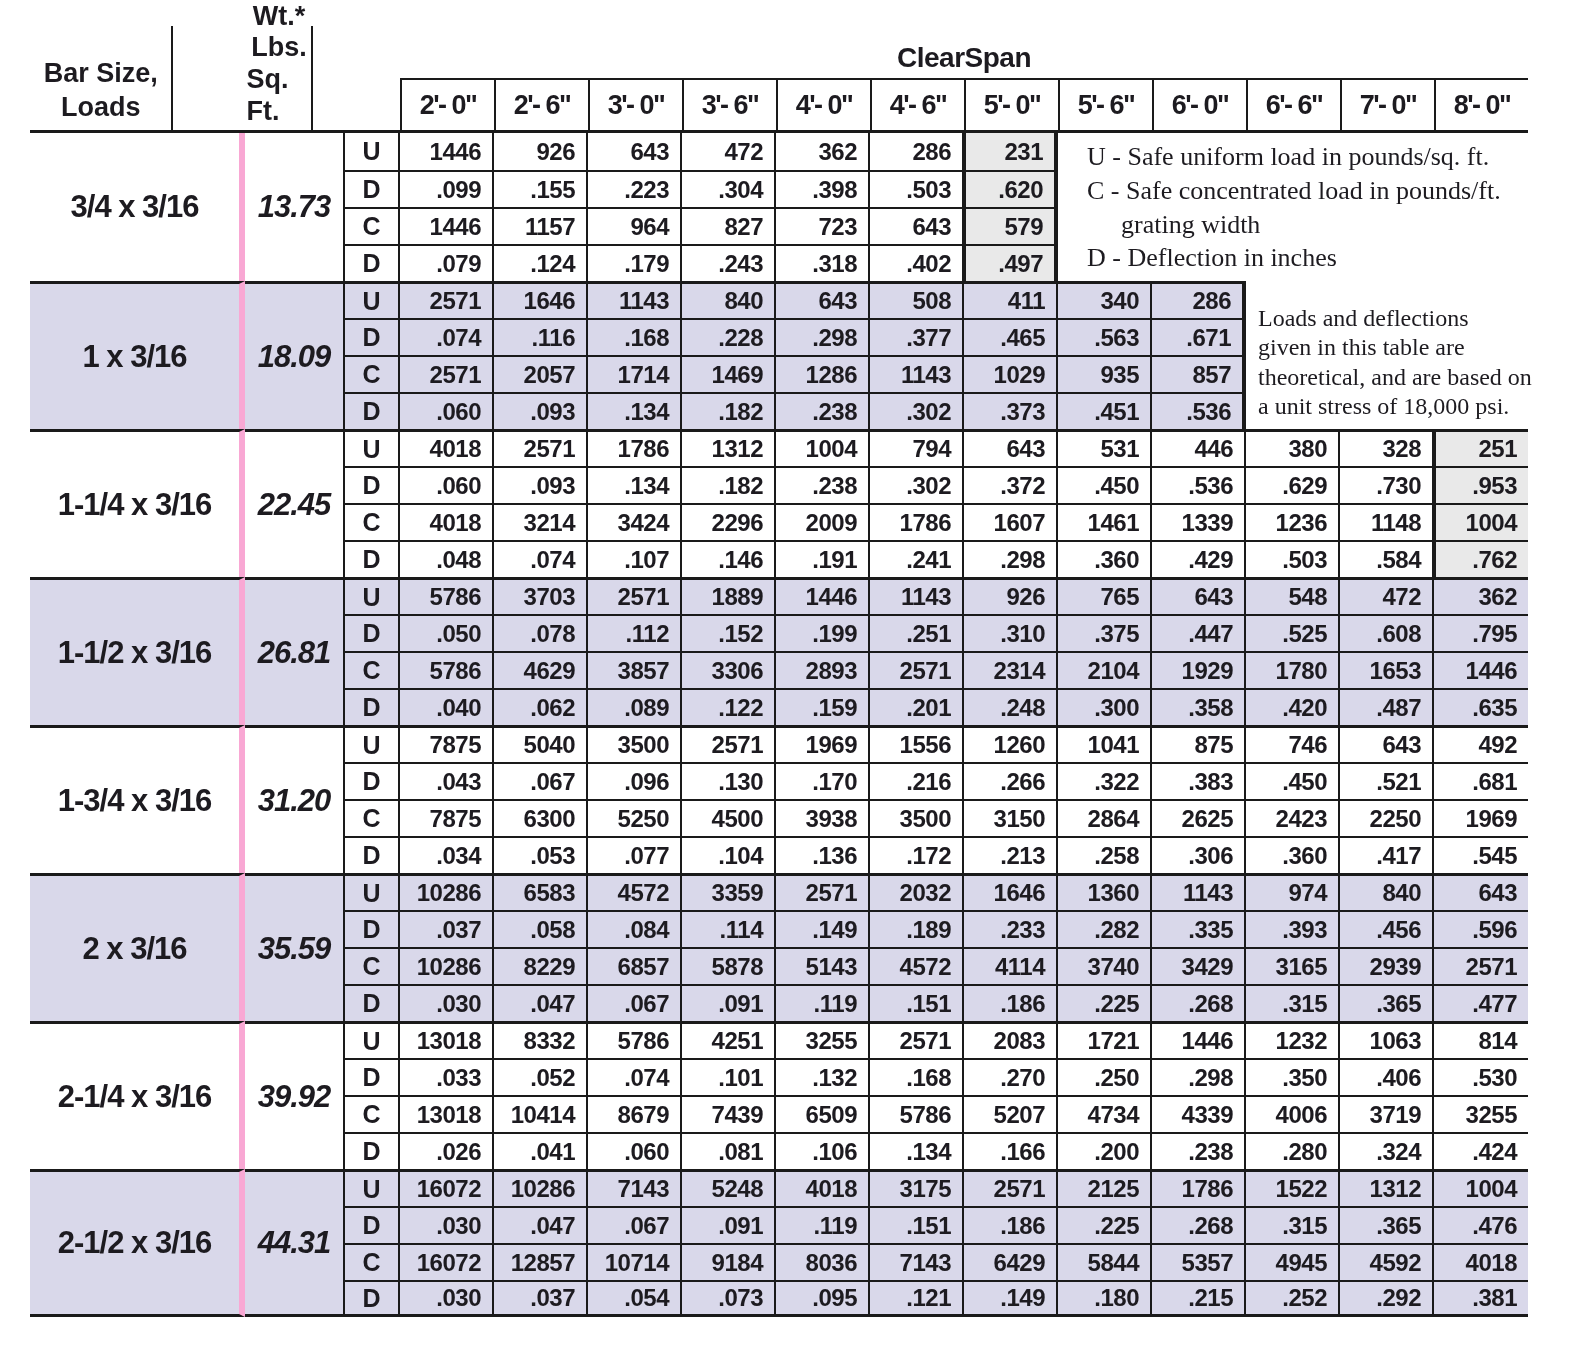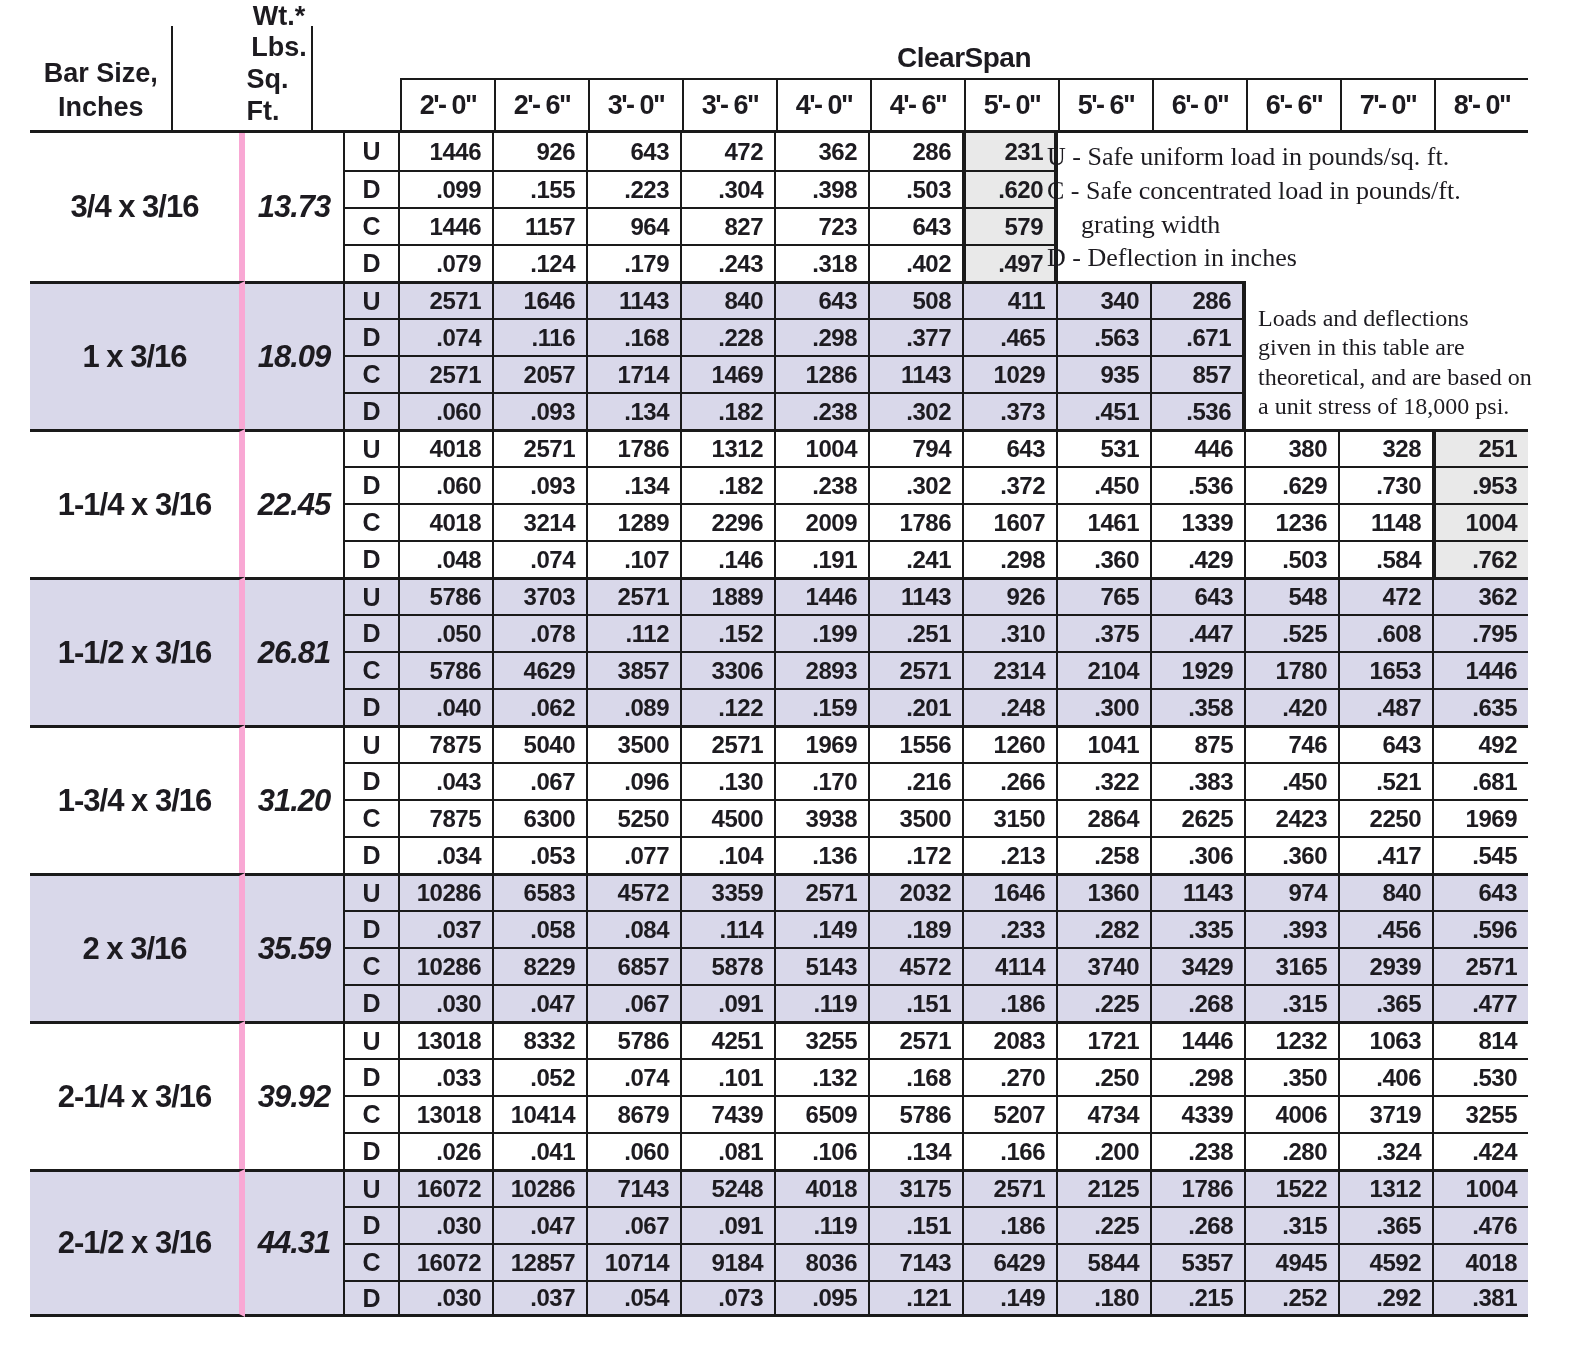--- a/index.html
+++ b/index.html
@@ -45,36 +45,36 @@
   .group-row:not(.first-group) .subrow:first-child .cell{border-top:3px solid #1a1a1a;}
   .group-row.first-group .subrow:first-child .cell{border-top:none;}
   .data-cell.rowend{border-right:none;}
   .data-cell.thickR{border-right:4px solid #1a1a1a;}
   .data-cell.hl{background:#e9e9e9 !important;border-left:2px solid #1a1a1a;}
   .group-row:last-child .bar-cell,.group-row:last-child .wt-cell,
   .group-row:last-child .subrow:last-child .cell{border-bottom:3px solid #1a1a1a;}
   .filler{flex:0 0 auto;}
 
   
-  .legend{position:absolute;left:1017px;top:114px;font-family:"Liberation Serif",serif;
+  .legend{position:absolute;left:1057px;top:114px;font-family:"Liberation Serif",serif;
           font-size:26px;line-height:1.3;white-space:nowrap;}
   .legend .indent{padding-left:34px;}
   .note{position:absolute;left:1228px;top:278px;font-family:"Liberation Serif",serif;
         font-size:24px;line-height:1.22;white-space:nowrap;}
 </style>
 </head>
 <body>
 
 <div class="page">
   <div class="table-wrap">
 
     <div class="header-row">
       <div class="cell h-bar">
         <div>Bar Size,</div>
-        <div>Inches</div>
+        <div>Loads</div>
       </div>
       <div class="cell h-wt">
         <div>Wt.*</div>
         <div>Lbs.</div>
         <div>Sq. Ft.</div>
       </div>
       <div class="h-label-spacer"></div>
       <div class="h-spans">
         <div class="clearspan-title">ClearSpan</div>
         <div class="span-cells" id="span-cells">
@@ -234,21 +234,21 @@
               <div class="cell data-cell">.450</div>
               <div class="cell data-cell">.536</div>
               <div class="cell data-cell">.629</div>
               <div class="cell data-cell">.730</div>
               <div class="cell data-cell rowend hl">.953</div>
             </div>
             <div class="subrow">
               <div class="cell label-cell">C</div>
               <div class="cell data-cell">4018</div>
               <div class="cell data-cell">3214</div>
-              <div class="cell data-cell">1289</div>
+              <div class="cell data-cell">3424</div>
               <div class="cell data-cell">2296</div>
               <div class="cell data-cell">2009</div>
               <div class="cell data-cell">1786</div>
               <div class="cell data-cell">1607</div>
               <div class="cell data-cell">1461</div>
               <div class="cell data-cell">1339</div>
               <div class="cell data-cell">1236</div>
               <div class="cell data-cell">1148</div>
               <div class="cell data-cell rowend hl">1004</div>
             </div>

